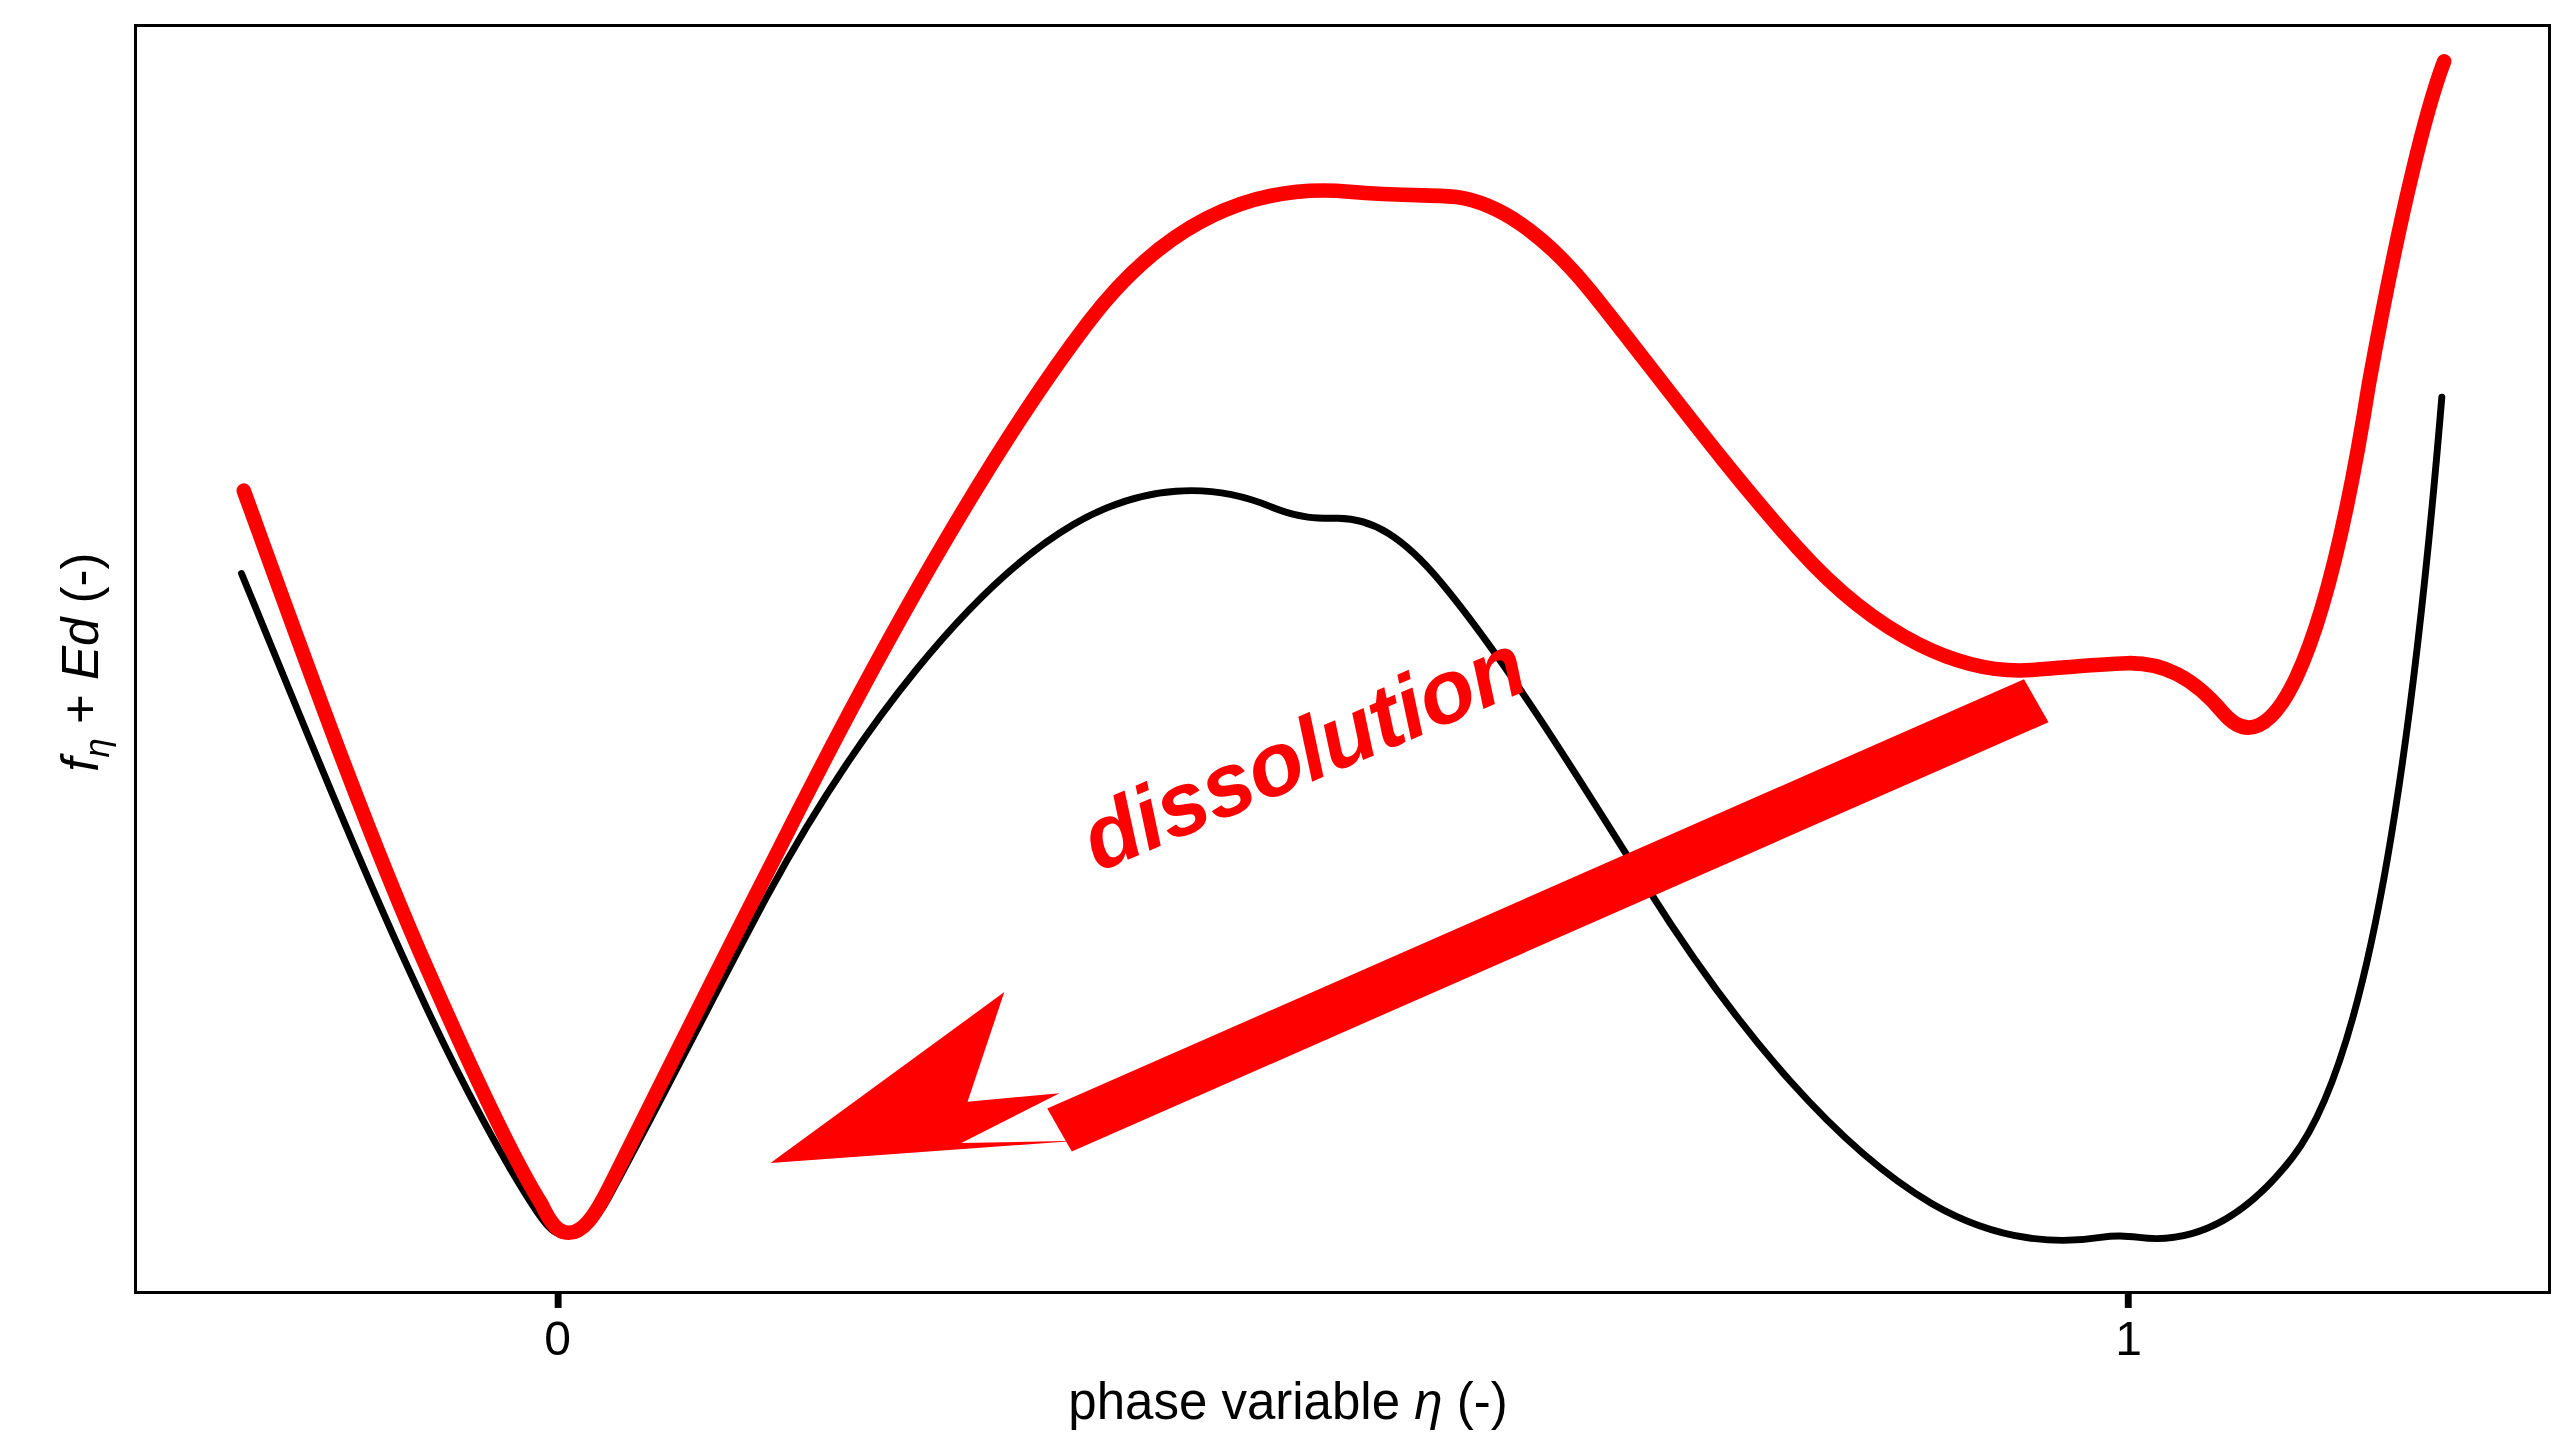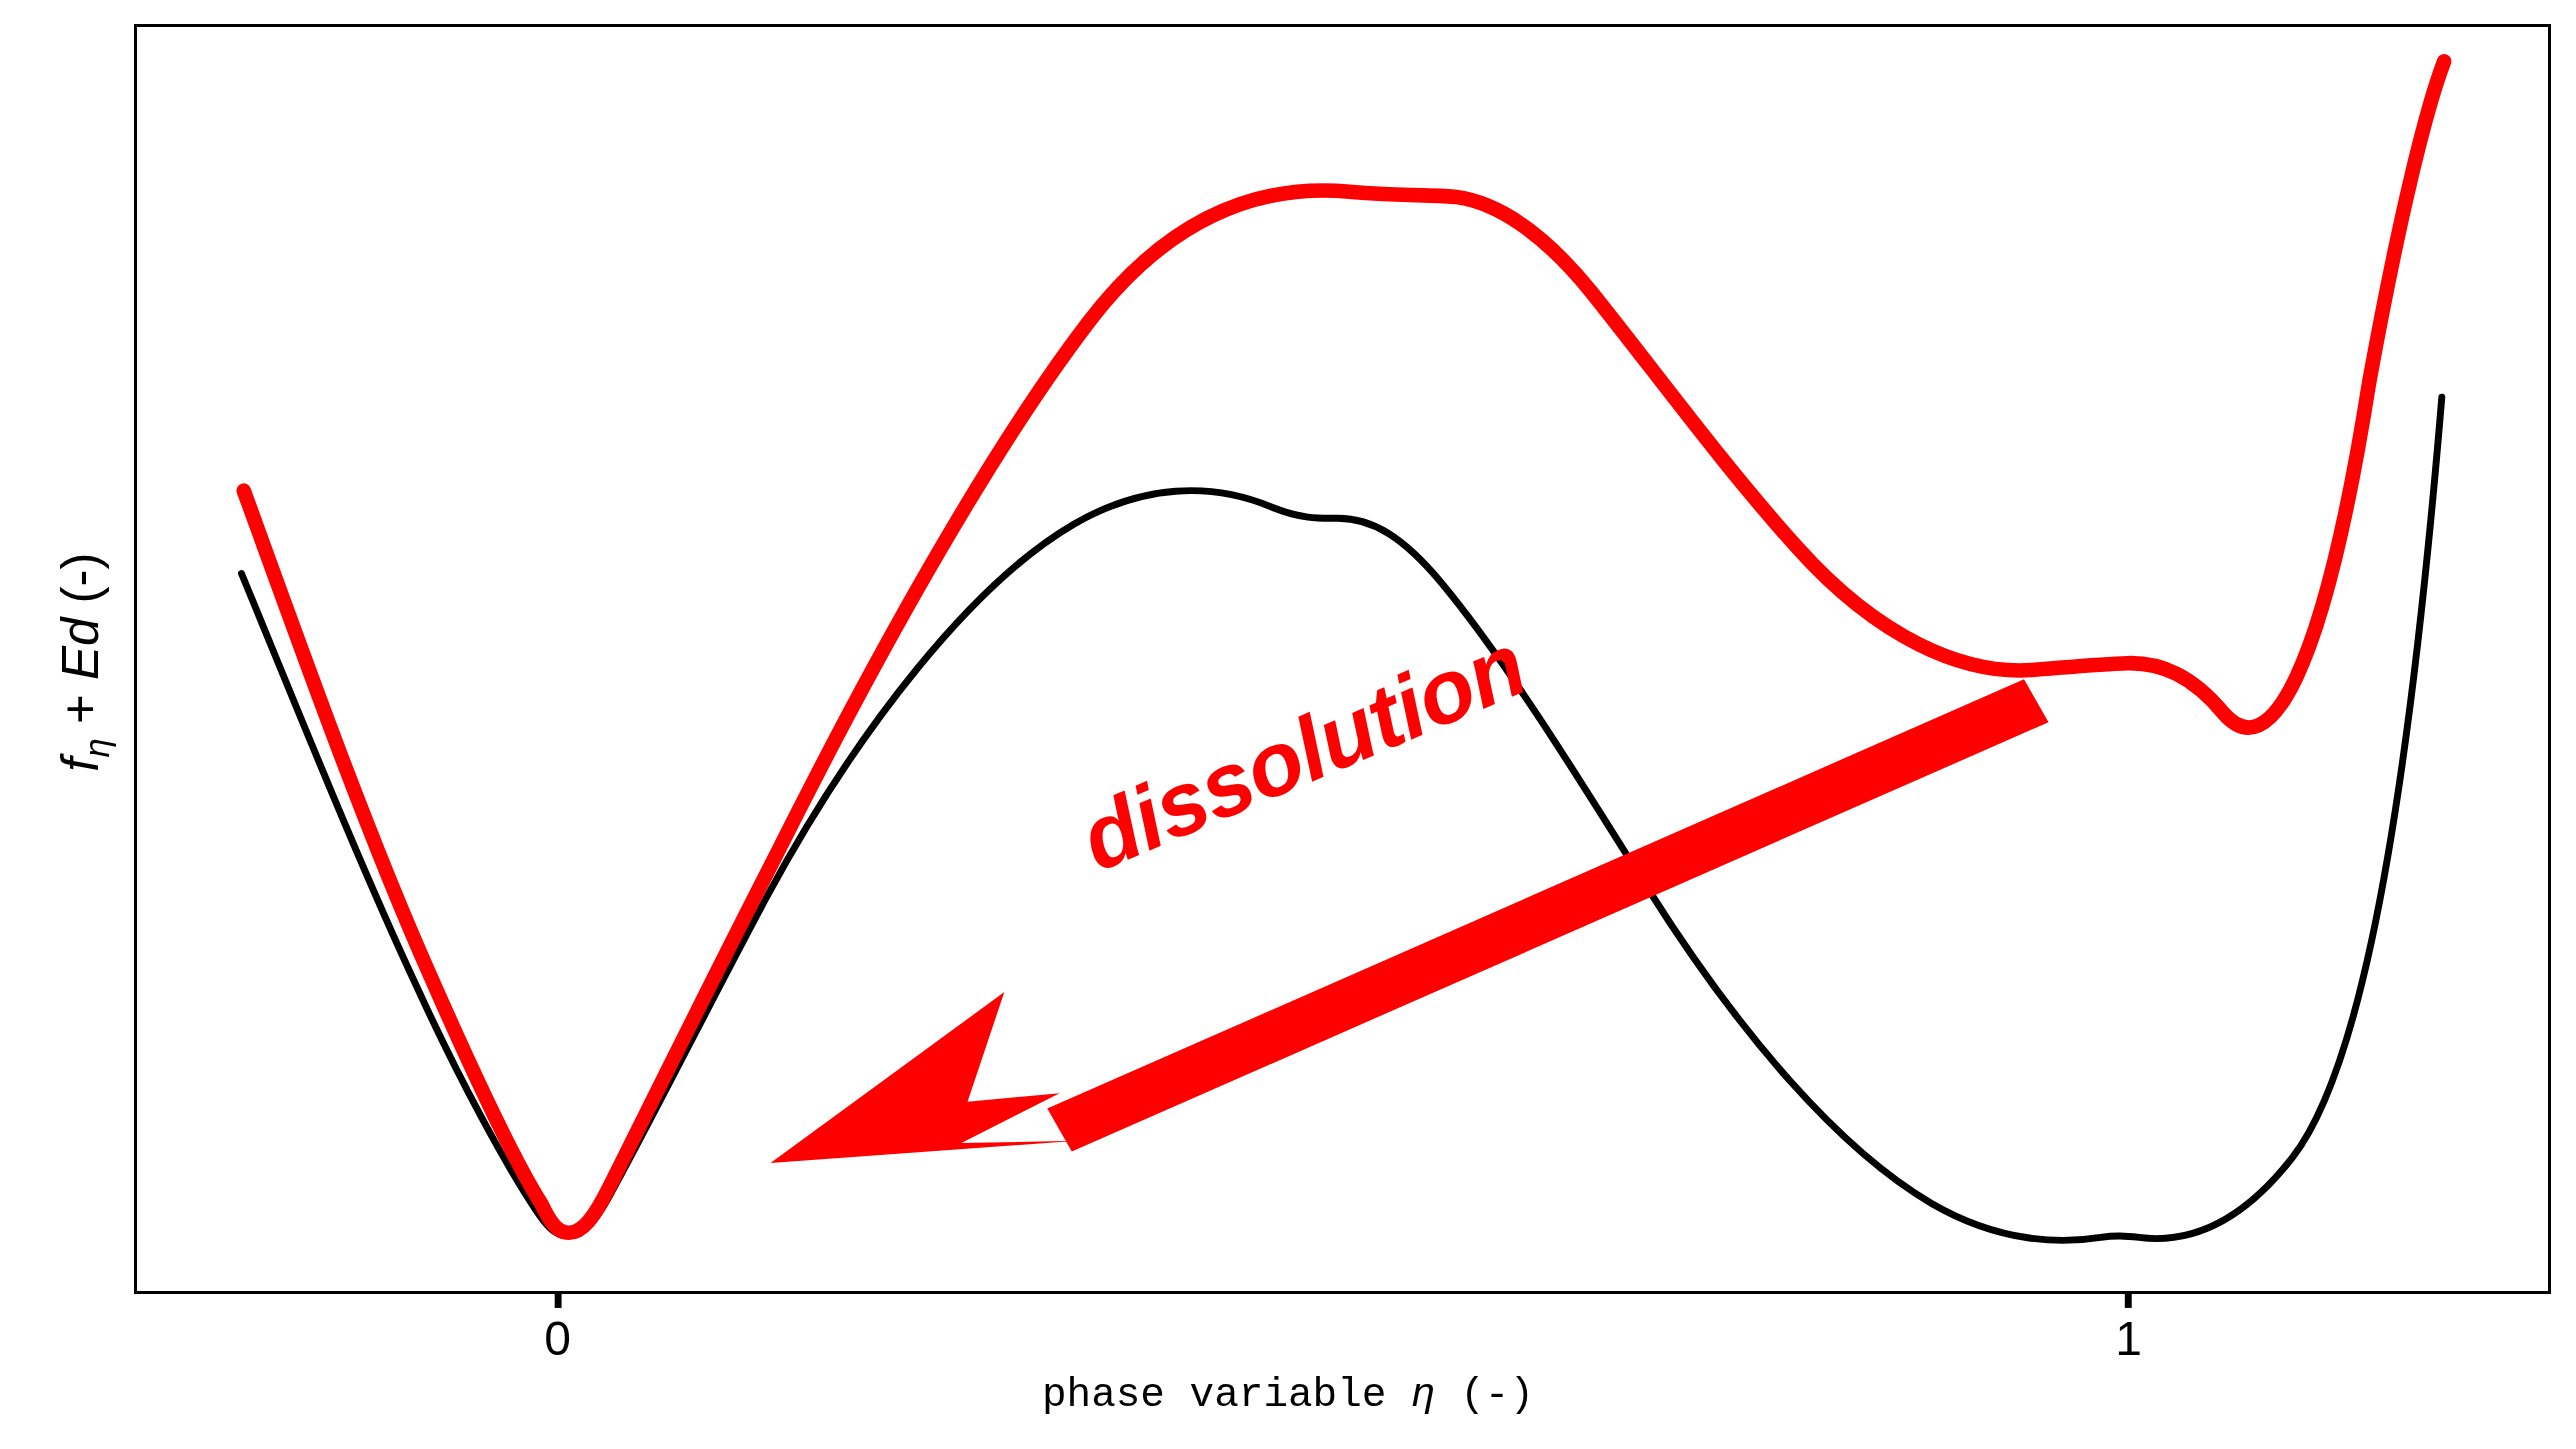--- a/index.html
+++ b/index.html
@@ -49,22 +49,22 @@
   #tick-label-0 { left: 481px; top: 1311px; }
   #tick-label-1 { left: 2052px; top: 1311px; }
 
   
   #xlabel {
     position: absolute;
     left: 0;
     top: 1372px;
     width: 2576px;
     text-align: center;
-    font-family: Liberation Mono, monospace;
-    font-size: 41px;
+    font-family: Liberation Sans, sans-serif;
+    font-size: 51px;
     color: #000000;
     white-space: nowrap;
   }
   #ylabel {
     position: absolute;
     left: -491px;
     top: 629px;
     width: 1150px;
     text-align: center;
     transform: rotate(-90deg);

